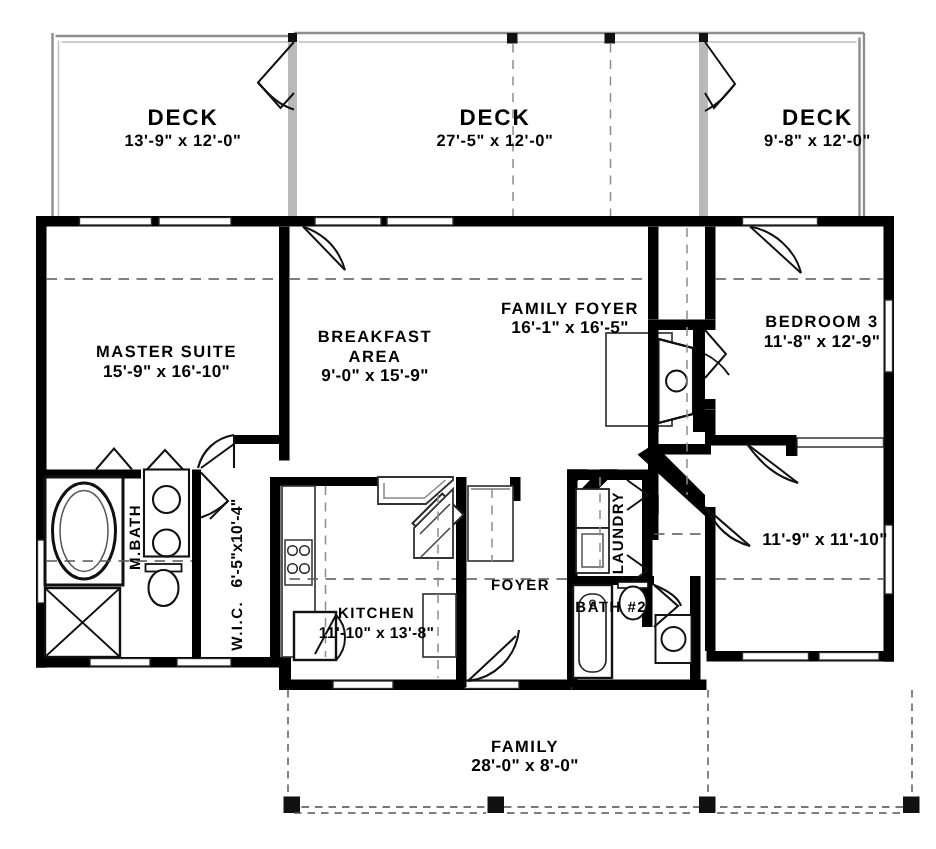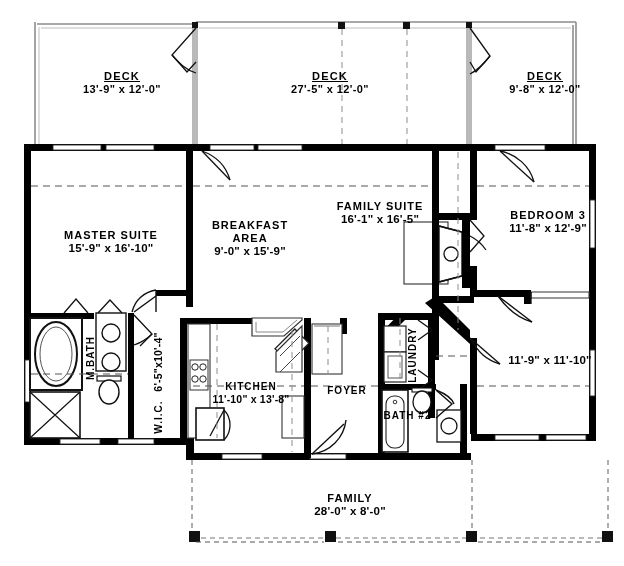--- a/index.html
+++ b/index.html
@@ -42,21 +42,21 @@
   .rm-dim {
     font-size: 11.5px;
     letter-spacing: 0.2px;
   }
   .sm .rm-name { font-size: 10px; }
   .sm .rm-dim  { font-size: 10.5px; }
   .vert {
     transform-origin: center center;
     transform: rotate(-90deg);
   }
-  .deck-name { font-size: 11px; letter-spacing: 1.2px; text-decoration: underline; }
+  .deck-name { font-size: 15px; letter-spacing: 1.2px; }
   .deck-dim  { font-size: 11px; }
 </style>
 </head>
 <body>
 
 <div id="floorplan-root">
 
   <svg id="plan-svg" viewBox="0 0 624 566">
 
     <g stroke="#8d8d8d" fill="none" stroke-width="1.6">
@@ -394,34 +394,34 @@
     <div class="rm-dim">15'-9" x 16'-10"</div>
   </div>
 
   <div class="rm-label" style="left:195px; top:219px; width:110px;">
     <div class="rm-name">BREAKFAST</div>
     <div class="rm-name">AREA</div>
     <div class="rm-dim">9'-0" x 15'-9"</div>
   </div>
 
   <div class="rm-label" style="left:305px; top:200px; width:150px;">
-    <div class="rm-name">FAMILY SUITE</div>
+    <div class="rm-name">FAMILY FOYER</div>
     <div class="rm-dim">16'-1" x 16'-5"</div>
   </div>
 
   <div class="rm-label" style="left:483px; top:209px; width:130px;">
     <div class="rm-name">BEDROOM 3</div>
     <div class="rm-dim">11'-8" x 12'-9"</div>
   </div>
 
   <div class="rm-label" style="left:484px; top:354px; width:132px;">
     <div class="rm-dim">11'-9" x 11'-10"</div>
   </div>
 
-  <div class="rm-label sm" style="left:190px; top:381px; width:122px;">
+  <div class="rm-label sm" style="left:190px; top:404px; width:122px;">
     <div class="rm-name">KITCHEN</div>
     <div class="rm-dim">11'-10" x 13'-8"</div>
   </div>
 
   <div class="rm-label sm vert" style="left:96px; top:375px; width:120px; height:16px;">
     <div class="rm-name" style="display:inline-block; margin-right:4px;">W.I.C.</div>
     <div class="rm-dim" style="display:inline-block;">6'-5"x10'-4"</div>
   </div>
 
   <div class="rm-label sm vert" style="left:48px; top:350px; width:90px; height:16px;">
@@ -429,21 +429,21 @@
   </div>
 
   <div class="rm-label sm vert" style="left:378px; top:348px; width:72px; height:14px;">
     <div class="rm-name">LAUNDRY</div>
   </div>
 
   <div class="rm-label sm" style="left:316px; top:385px; width:62px;">
     <div class="rm-name">FOYER</div>
   </div>
 
-  <div class="rm-label sm" style="left:379px; top:410px; width:57px;">
+  <div class="rm-label sm" style="left:379px; top:400px; width:57px;">
     <div class="rm-name">BATH  #2</div>
   </div>
 
   <div class="rm-label" style="left:265px; top:492px; width:170px;">
     <div class="rm-name">FAMILY</div>
     <div class="rm-dim">28'-0" x 8'-0"</div>
   </div>
 
 </div>
 

